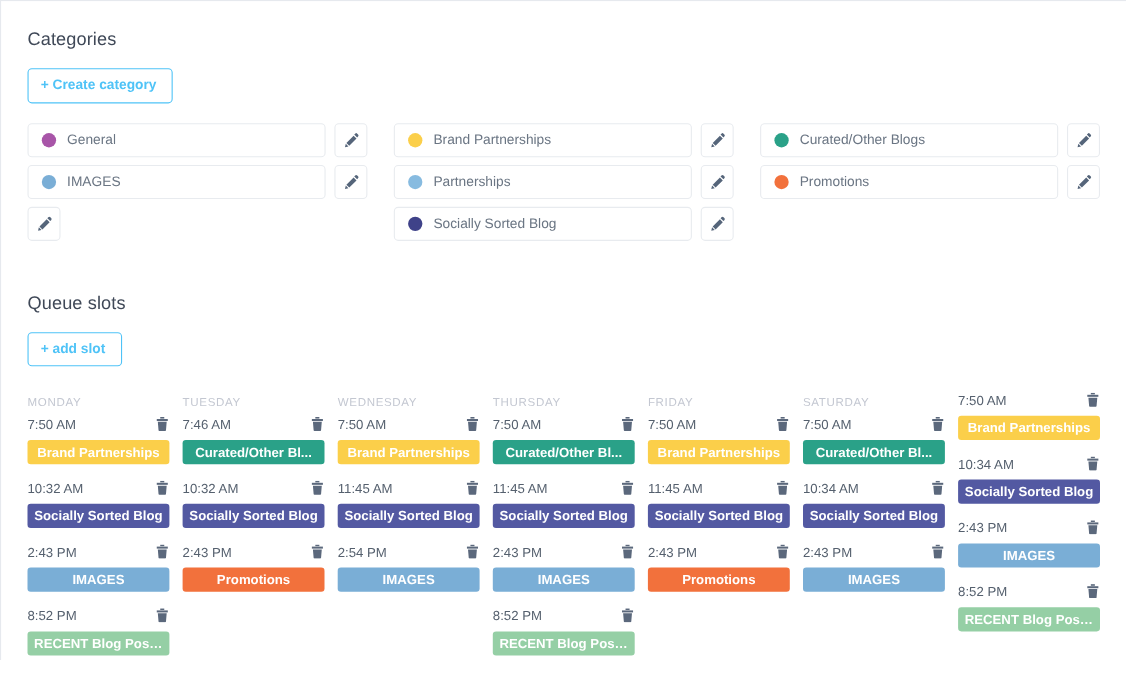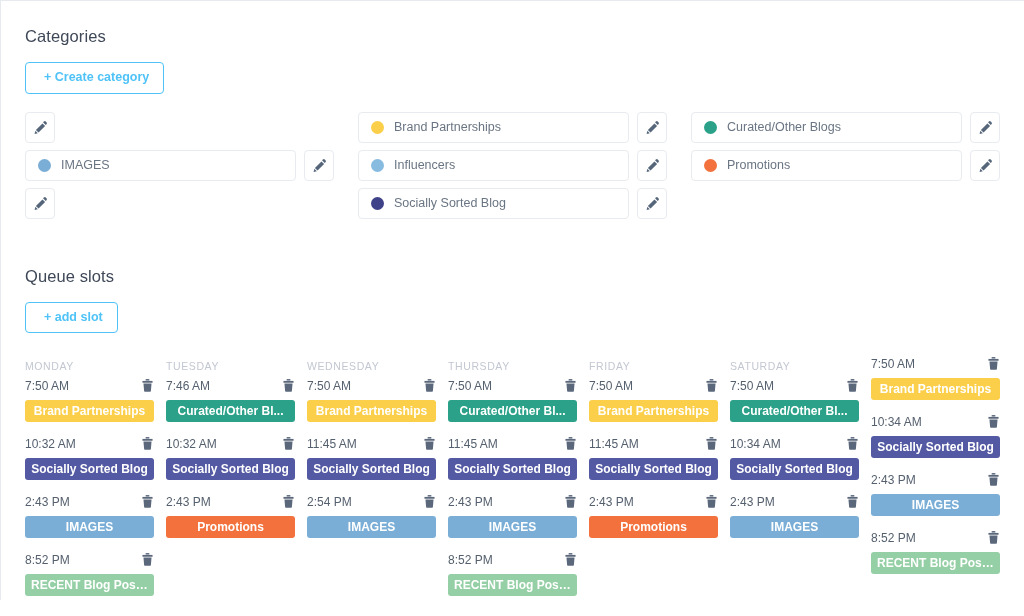--- a/index.html
+++ b/index.html
@@ -34,21 +34,21 @@
     font-weight: 400;
     margin: 0;
     padding-top: 26px;
     letter-spacing: 0.1px;
   }
 
   
   .outline-btn {
     display: inline-block;
     margin-top: 16px;
-    padding: 8px 14px 9px 18px;
+    padding: 8px 14px 9px 11px;
     border: 1px solid #4fc3f7;
     border-radius: 4px;
     background: #ffffff;
     color: #4fc3f7;
     font-size: 12.5px;
     font-weight: bold;
     line-height: 1;
     cursor: pointer;
     box-sizing: border-box;
   }
@@ -182,20 +182,24 @@
 <div class="page">
   <div class="inner">
 
     <section>
       <h2 class="section-title">Categories</h2>
 
       <button class="outline-btn">+ Create category</button>
 
       <div class="cat-grid" id="cat-grid">
           <div class="cat-cell">
+            <div class="cat-pill">
+              <span class="swatch" style="background: rgb(168, 85, 168);"></span>
+              <span class="cat-name">General</span>
+            </div>
             <button class="edit-btn">
               <span>
                 <svg width="15" height="15" viewBox="0 0 16 16" aria-hidden="true">
                   <path fill="#55657a" d="M11.6 1.6a1.4 1.4 0 0 1 2 0l.8.8a1.4 1.4 0 0 1 0 2l-.9.9-2.8-2.8.9-.9z"></path>
                   <path fill="#55657a" d="M10.1 3.6l2.8 2.8-7 7-2.8-2.8 7-7z"></path>
                   <path fill="#55657a" d="M2.5 11.4l2.6 2.6-3.4.8.8-3.4z"></path>
                 </svg>
               </span>
             </button>
           </div>
@@ -240,21 +244,21 @@
                   <path fill="#55657a" d="M11.6 1.6a1.4 1.4 0 0 1 2 0l.8.8a1.4 1.4 0 0 1 0 2l-.9.9-2.8-2.8.9-.9z"></path>
                   <path fill="#55657a" d="M10.1 3.6l2.8 2.8-7 7-2.8-2.8 7-7z"></path>
                   <path fill="#55657a" d="M2.5 11.4l2.6 2.6-3.4.8.8-3.4z"></path>
                 </svg>
               </span>
             </button>
           </div>
           <div class="cat-cell">
             <div class="cat-pill">
               <span class="swatch" style="background: rgb(135, 187, 224);"></span>
-              <span class="cat-name">Influencers</span>
+              <span class="cat-name">Partnerships</span>
             </div>
             <button class="edit-btn">
               <span>
                 <svg width="15" height="15" viewBox="0 0 16 16" aria-hidden="true">
                   <path fill="#55657a" d="M11.6 1.6a1.4 1.4 0 0 1 2 0l.8.8a1.4 1.4 0 0 1 0 2l-.9.9-2.8-2.8.9-.9z"></path>
                   <path fill="#55657a" d="M10.1 3.6l2.8 2.8-7 7-2.8-2.8 7-7z"></path>
                   <path fill="#55657a" d="M2.5 11.4l2.6 2.6-3.4.8.8-3.4z"></path>
                 </svg>
               </span>
             </button>

